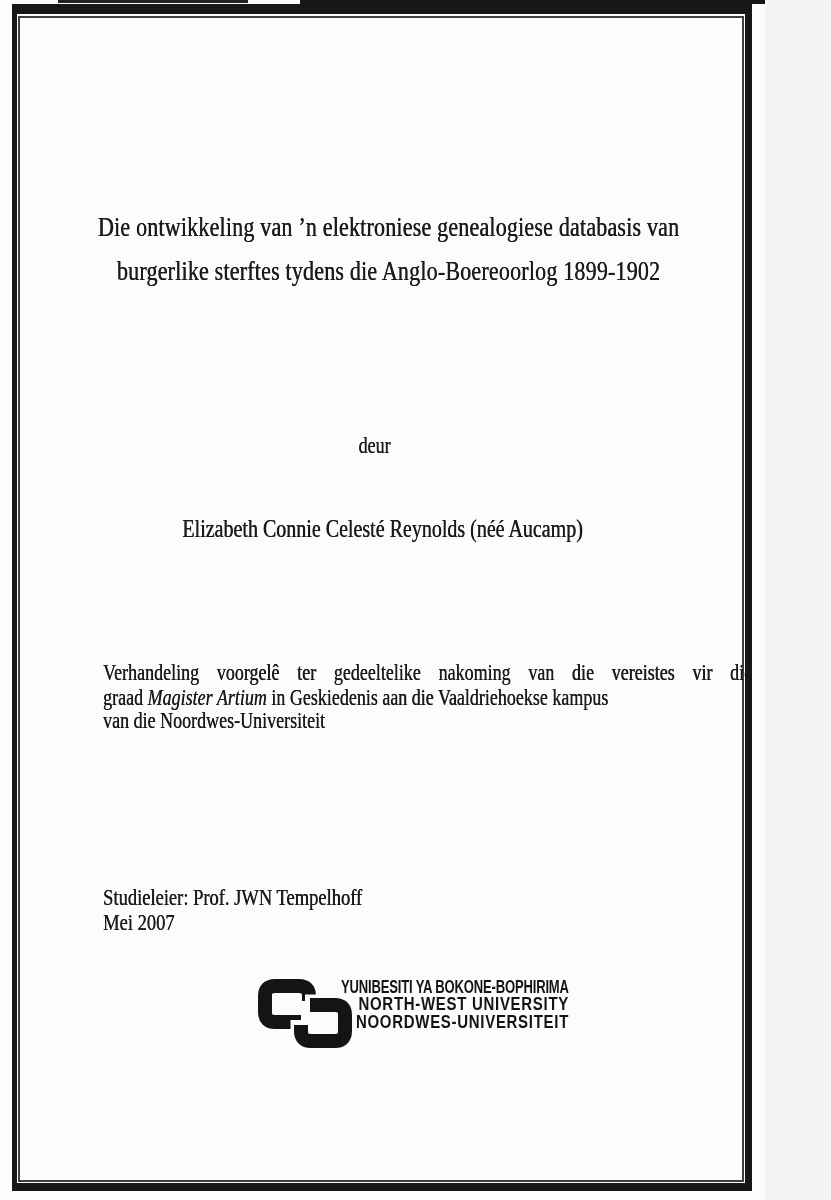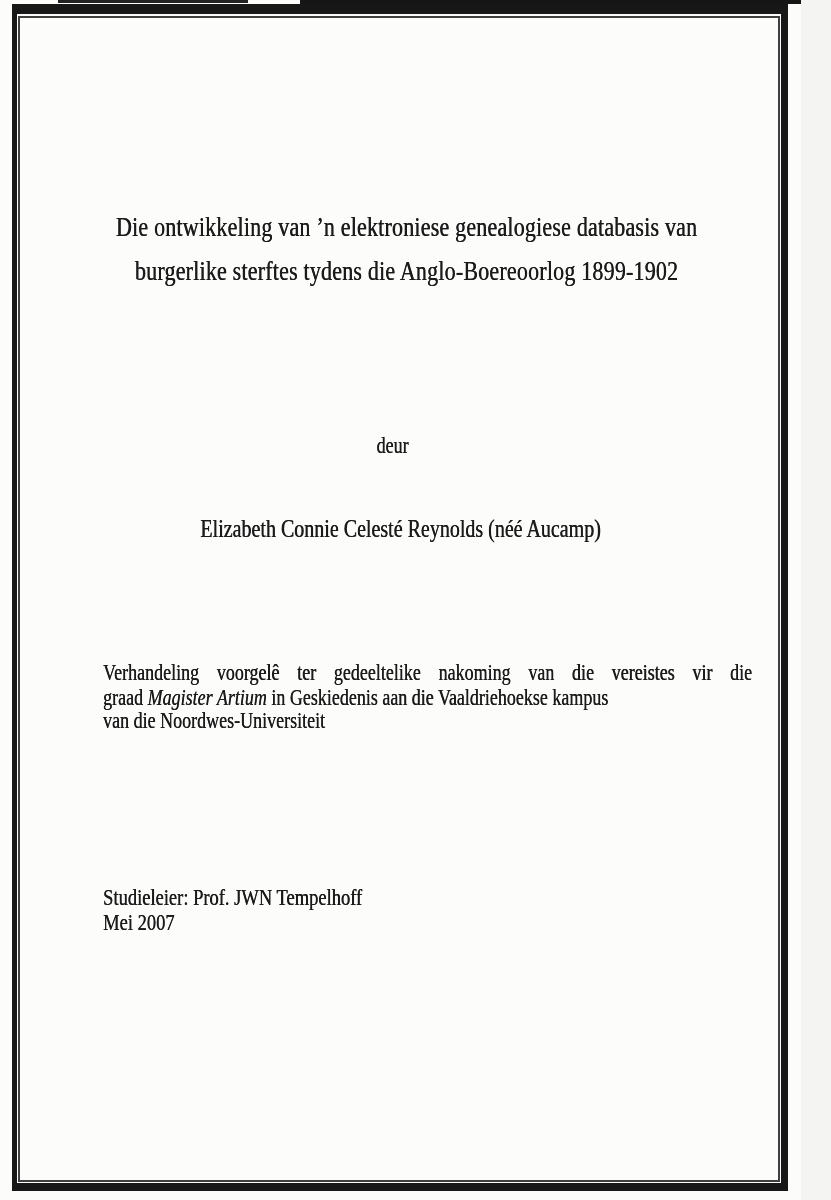--- a/index.html
+++ b/index.html
@@ -7,21 +7,20 @@
     width: 831px; height: 1200px;
     background: #f4f4f2;
     font-family: "Liberation Serif", "DejaVu Serif", serif;
   }
   .page {
     position: relative;
     width: 765px; height: 1200px;
     background: #fcfcfb;
     color: #1b1b1b;
     overflow: hidden;
-    padding-left: 36px;
   }
   
   .frame-outer {
     position: absolute; left: 12px; top: 4px; right: 13px; bottom: 9px;
     border: solid #171717;
     border-width: 10px 7px 8px 5px;
   }
   .frame-inner {
     position: absolute; left: 1px; top: 2px; right: 1px; bottom: 1px;
     border: 2px solid #3f3f3f;
@@ -100,14 +99,26 @@
     <div class="j">Verhandeling voorgelê ter gedeeltelike nakoming van die vereistes vir die</div>
     <div><span>graad </span><span class="it">Magister Artium</span><span> in Geskiedenis aan die Vaaldriehoekse kampus</span></div>
     <div>van die Noordwes-Universiteit</div>
   </div>
 
   <div class="supervisor ink">
     <div>Studieleier: Prof. JWN Tempelhoff</div>
     <div>Mei 2007</div>
   </div>
 
+  <div class="logo">
+    <svg width="97" height="71" viewBox="0 0 97 71" aria-hidden="true">
+      <path d="M52 23 V18 Q52 8 42 8 H18 Q8 8 8 18 V34 Q8 44 18 44 H44" fill="none" stroke="#141414" stroke-width="14" stroke-linecap="butt"></path>
+      <path d="M44 42 V53 Q44 63 54 63 H78 Q88 63 88 53 V37 Q88 27 78 27 H48" fill="none" stroke="#fcfcfb" stroke-width="21" stroke-linecap="butt"></path>
+      <path d="M44 47 V53 Q44 63 54 63 H78 Q88 63 88 53 V37 Q88 27 78 27 H53" fill="none" stroke="#141414" stroke-width="14" stroke-linecap="butt"></path>
+    </svg>
+    <div class="logo-text">
+      <div class="lt1">YUNIBESITI YA BOKONE-BOPHIRIMA</div>
+      <div class="lt2">NORTH-WEST UNIVERSITY</div>
+      <div class="lt3">NOORDWES-UNIVERSITEIT</div>
+    </div>
+  </div>
 
 </div>
 
 </body></html>

